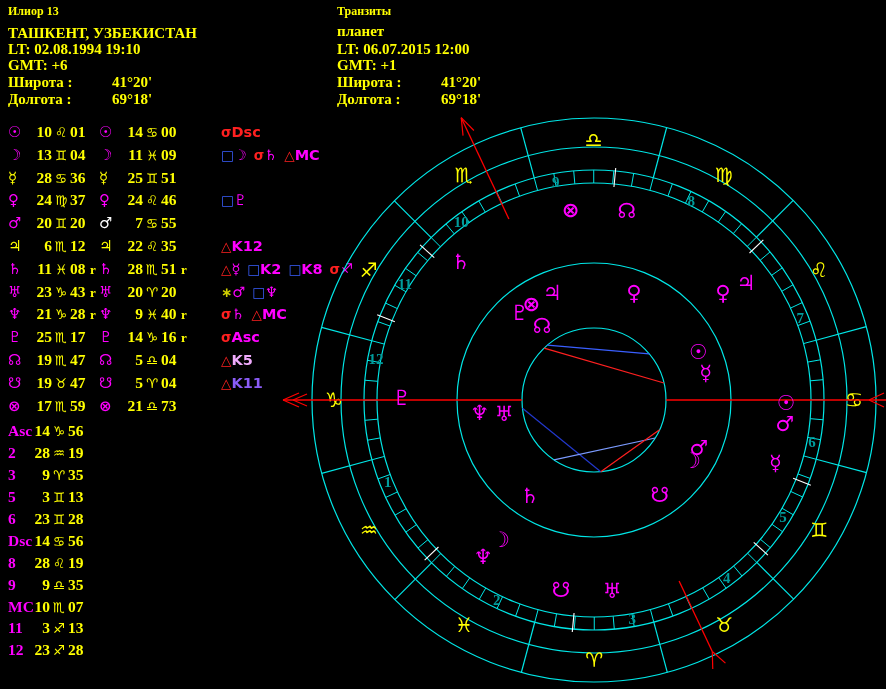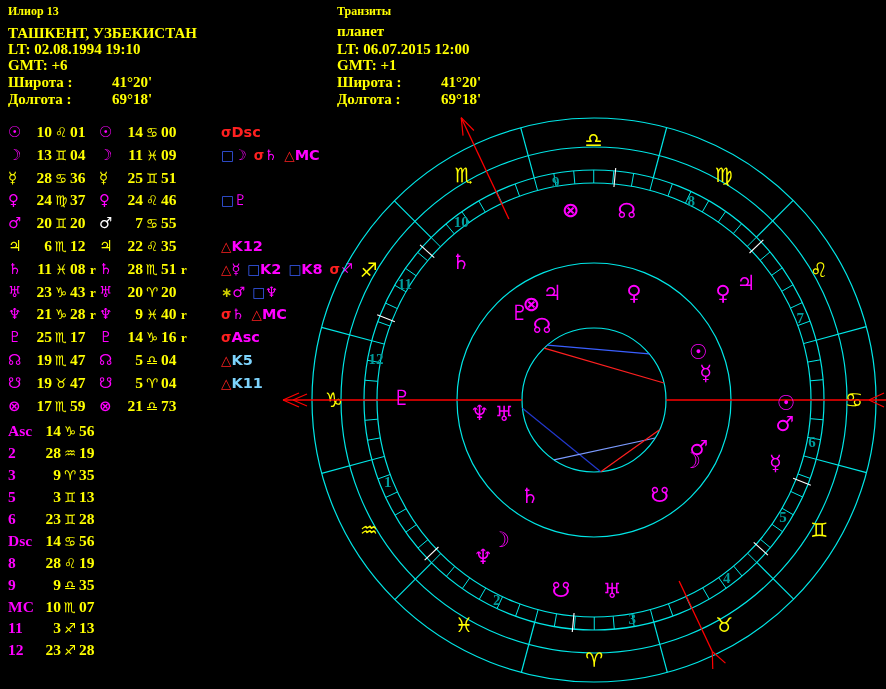--- a/index.html
+++ b/index.html
@@ -22,21 +22,21 @@
   .val .mn{display:inline-block;width:20px;}
   .val .rt{font-size:13px;color:#ffff00;}
   .asp{position:absolute;left:221px;top:1px;}
   .asp .tok{margin-right:7px;}
   .asp .asym{font-family:"DejaVu Sans",sans-serif;font-size:13.5px;font-weight:700;}
   .asp .tsym{font-family:"DejaVu Sans",sans-serif;font-size:14.5px;font-weight:700;}
   
   #house-table{position:absolute;left:0;top:422px;width:200px;}
   .hrow{position:relative;height:21.95px;font-size:15.5px;color:#ffff00;}
   .hrow .hl{position:absolute;left:8px;color:#ff00ff;}
-  .hrow .val{left:42px;top:0;text-decoration:underline;}
+  .hrow .val{left:31px;top:0;text-decoration:underline;}
   #wheel{position:absolute;left:0;top:0;}
 </style>
 </head>
 <body>
 
 <div class="abs hline title" style="left:8px;top:4px">Илиор 13</div>
 <div class="abs hline" style="left:8px;top:25px">ТАШКЕНТ, УЗБЕКИСТАН</div>
 <div class="abs hline" style="left:8px;top:41px">LT: 02.08.1994  19:10</div>
 <div class="abs hline" style="left:8px;top:57px">GMT: +6</div>
 <div class="abs hline coord" style="left:8px;top:74px">
@@ -130,28 +130,28 @@
       <span class="val v1"><span class="val-deg deg">25</span><span class="sg">♏</span><span class="mn">17</span><span class="rt"></span></span>
       <span class="sym c2" style="color:#ff00ff">♇</span>
       <span class="val v2"><span class="val-deg deg">14</span><span class="sg">♑</span><span class="mn">16</span><span class="rt">r</span></span>
       <span class="asp"><span class="tok"><span class="asym" style="color:#ff2020">σ</span><span class="tsym" style="color:#ff00ff">Asc</span></span></span>
     </div>
     <div class="prow">
       <span class="sym" style="color:#ff00ff">☊</span>
       <span class="val v1"><span class="val-deg deg">19</span><span class="sg">♏</span><span class="mn">47</span><span class="rt"></span></span>
       <span class="sym c2" style="color:#ff00ff">☊</span>
       <span class="val v2"><span class="val-deg deg">5</span><span class="sg">♎</span><span class="mn">04</span><span class="rt"></span></span>
-      <span class="asp"><span class="tok"><span class="asym" style="color:#ff2020">△</span><span class="tsym" style="color:#7dd3fc">K5</span></span></span>
+      <span class="asp"><span class="tok"><span class="asym" style="color:#ff2020">△</span><span class="tsym" style="color:#f0abfc">K5</span></span></span>
     </div>
     <div class="prow">
       <span class="sym" style="color:#ff00ff">☋</span>
       <span class="val v1"><span class="val-deg deg">19</span><span class="sg">♉</span><span class="mn">47</span><span class="rt"></span></span>
       <span class="sym c2" style="color:#ff00ff">☋</span>
       <span class="val v2"><span class="val-deg deg">5</span><span class="sg">♈</span><span class="mn">04</span><span class="rt"></span></span>
-      <span class="asp"><span class="tok"><span class="asym" style="color:#ff2020">△</span><span class="tsym" style="color:#7dd3fc">K11</span></span></span>
+      <span class="asp"><span class="tok"><span class="asym" style="color:#ff2020">△</span><span class="tsym" style="color:#8b5cf6">K11</span></span></span>
     </div>
     <div class="prow">
       <span class="sym" style="color:#ff00ff">⊗</span>
       <span class="val v1"><span class="val-deg deg">17</span><span class="sg">♏</span><span class="mn">59</span><span class="rt"></span></span>
       <span class="sym c2" style="color:#ff00ff">⊗</span>
       <span class="val v2"><span class="val-deg deg">21</span><span class="sg">♎</span><span class="mn">73</span><span class="rt"></span></span>
       <span class="asp"></span>
     </div>
   </div>
 

